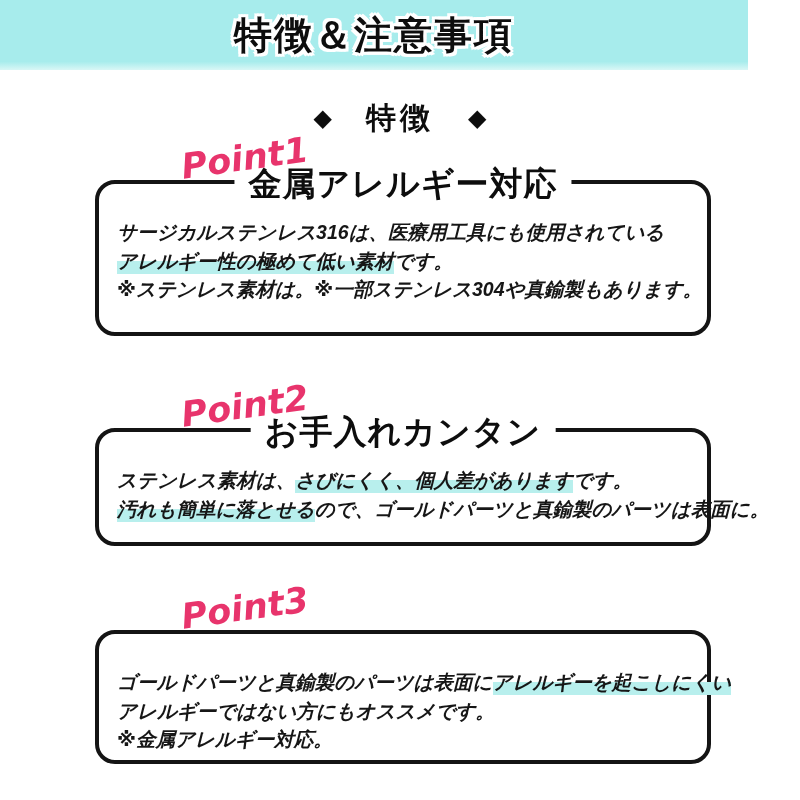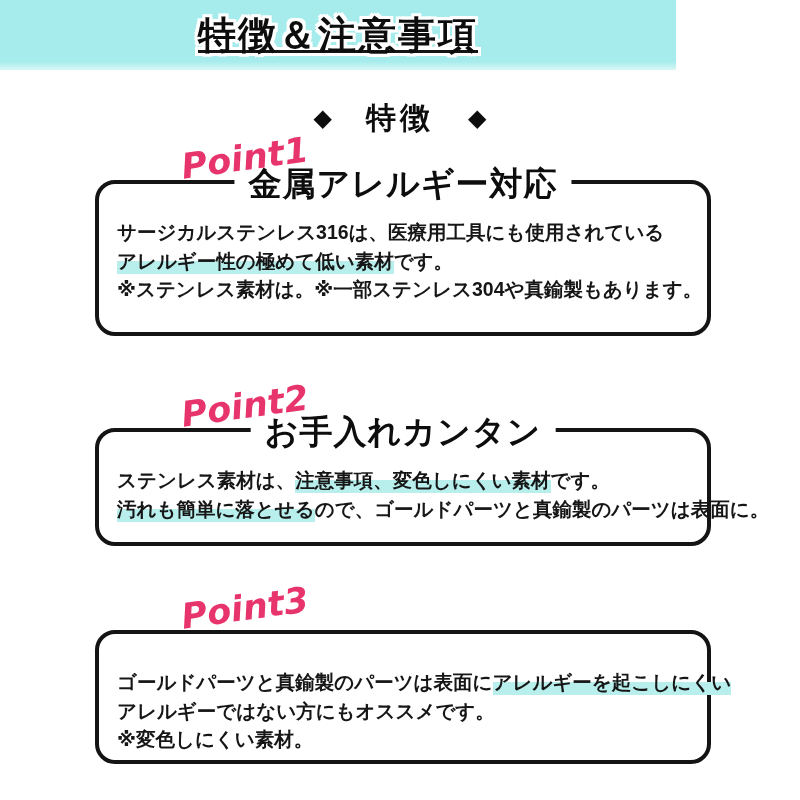--- a/index.html
+++ b/index.html
@@ -12,23 +12,23 @@
   *{margin:0;padding:0;box-sizing:border-box;}
   html,body{width:800px;height:800px;overflow:hidden;}
   body{
     background:var(--c-bg);
     font-family:"Liberation Sans","DejaVu Sans",sans-serif;
     color:var(--c-ink);
     position:relative;
   }
   
   .header-band{
-    position:absolute;top:0;left:0;width:676px;height:70px;
+    position:absolute;top:0;left:0;width:748px;height:70px;
     background:linear-gradient(to bottom,var(--c-header-bg) 88%,#d9f7f6 100%);
-    display:flex;align-items:center;justify-content:center;text-decoration:underline;
+    display:flex;align-items:center;justify-content:center;
   }
   .header-title{
     font-size:38px;font-weight:800;letter-spacing:2px;color:#0d0d0d;
     text-shadow:
       -3px -3px 0 #fff, 3px -3px 0 #fff, -3px 3px 0 #fff, 3px 3px 0 #fff,
       -3px 0 0 #fff, 3px 0 0 #fff, 0 -3px 0 #fff, 0 3px 0 #fff;
   }
   
   .section-marker{
     position:absolute;top:100px;left:0;width:800px;height:36px;
@@ -51,21 +51,21 @@
     transform:rotate(-8deg);
     font-family:"DejaVu Sans","Liberation Sans",sans-serif;
     z-index:3;white-space:nowrap;
   }
   .point-heading{
     position:absolute;top:-24px;left:50%;transform:translateX(-50%);
     background:#fff;padding:0 14px;height:48px;line-height:48px;
     font-size:33px;font-weight:800;letter-spacing:1px;color:#0d0d0d;
     white-space:nowrap;z-index:2;
   }
-  .box-text{padding:34px 10px 0 18px;}
+  .box-text{padding:34px 10px 0 18px;font-style:italic;}
   .text-line{
     font-size:19.5px;font-weight:700;line-height:28.5px;
     letter-spacing:0px;color:#161616;white-space:nowrap;
   }
   .text-line .hl{
     background:linear-gradient(transparent 46%,var(--c-highlight) 46%,var(--c-highlight) 104%);
     padding-bottom:2px;
   }
 </style>
 </head>
@@ -88,25 +88,25 @@
       <div class="text-line"><span>サージカルステンレス316は、医療用工具にも使用されている</span></div>
       <div class="text-line"><span class="hl">アレルギー性の極めて低い素材</span><span>です。</span></div>
       <div class="text-line"><span>※ステンレス素材は。※一部ステンレス304や真鍮製もあります。</span></div>
     </div>
 </div>
 
 <div class="point-box b2">
   <div class="point-badge">Point2</div>
   <div class="point-heading">お手入れカンタン</div>
   <div class="box-text">
-      <div class="text-line"><span>ステンレス素材は、</span><span class="hl">注意事項、変色しにくい素材</span><span>です。</span></div>
+      <div class="text-line"><span>ステンレス素材は、</span><span class="hl">さびにくく、個人差があります</span><span>です。</span></div>
       <div class="text-line"><span class="hl">汚れも簡単に落とせる</span><span>ので、ゴールドパーツと真鍮製のパーツは表面に。</span></div>
     </div>
 </div>
 
 <div class="point-box b3">
   <div class="point-badge">Point3</div>
   <div class="box-text">
       <div class="text-line"><span>ゴールドパーツと真鍮製のパーツは表面に</span><span class="hl">アレルギーを起こしにくい</span></div>
       <div class="text-line"><span>アレルギーではない方にもオススメです。</span></div>
-      <div class="text-line"><span>※変色しにくい素材。</span></div>
+      <div class="text-line"><span>※金属アレルギー対応。</span></div>
     </div>
 </div>
 
 </body></html>

